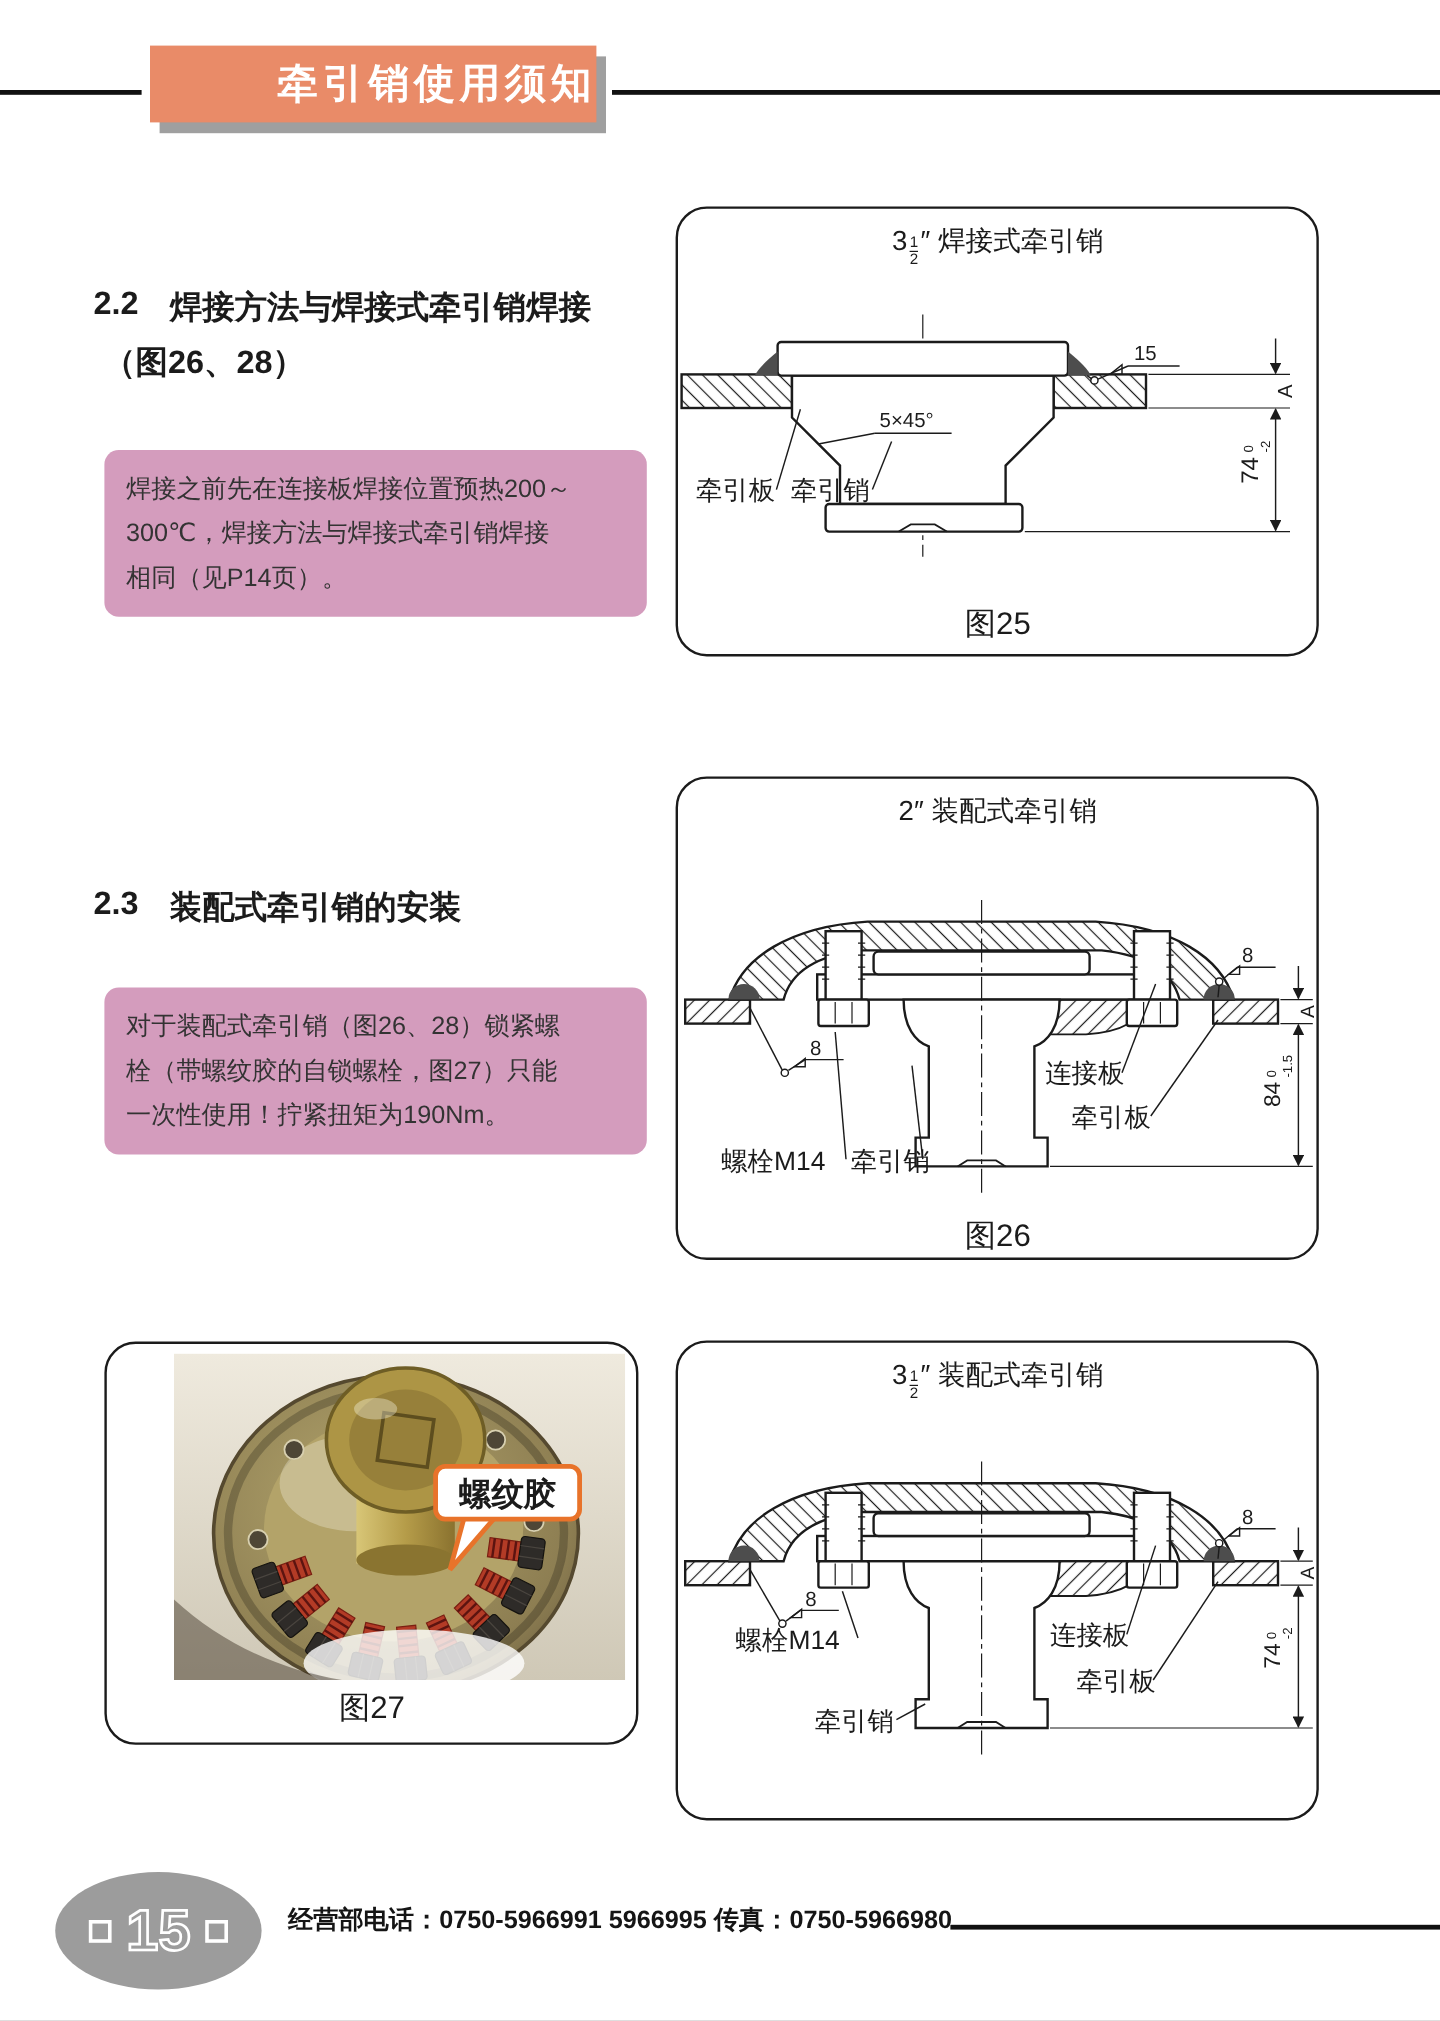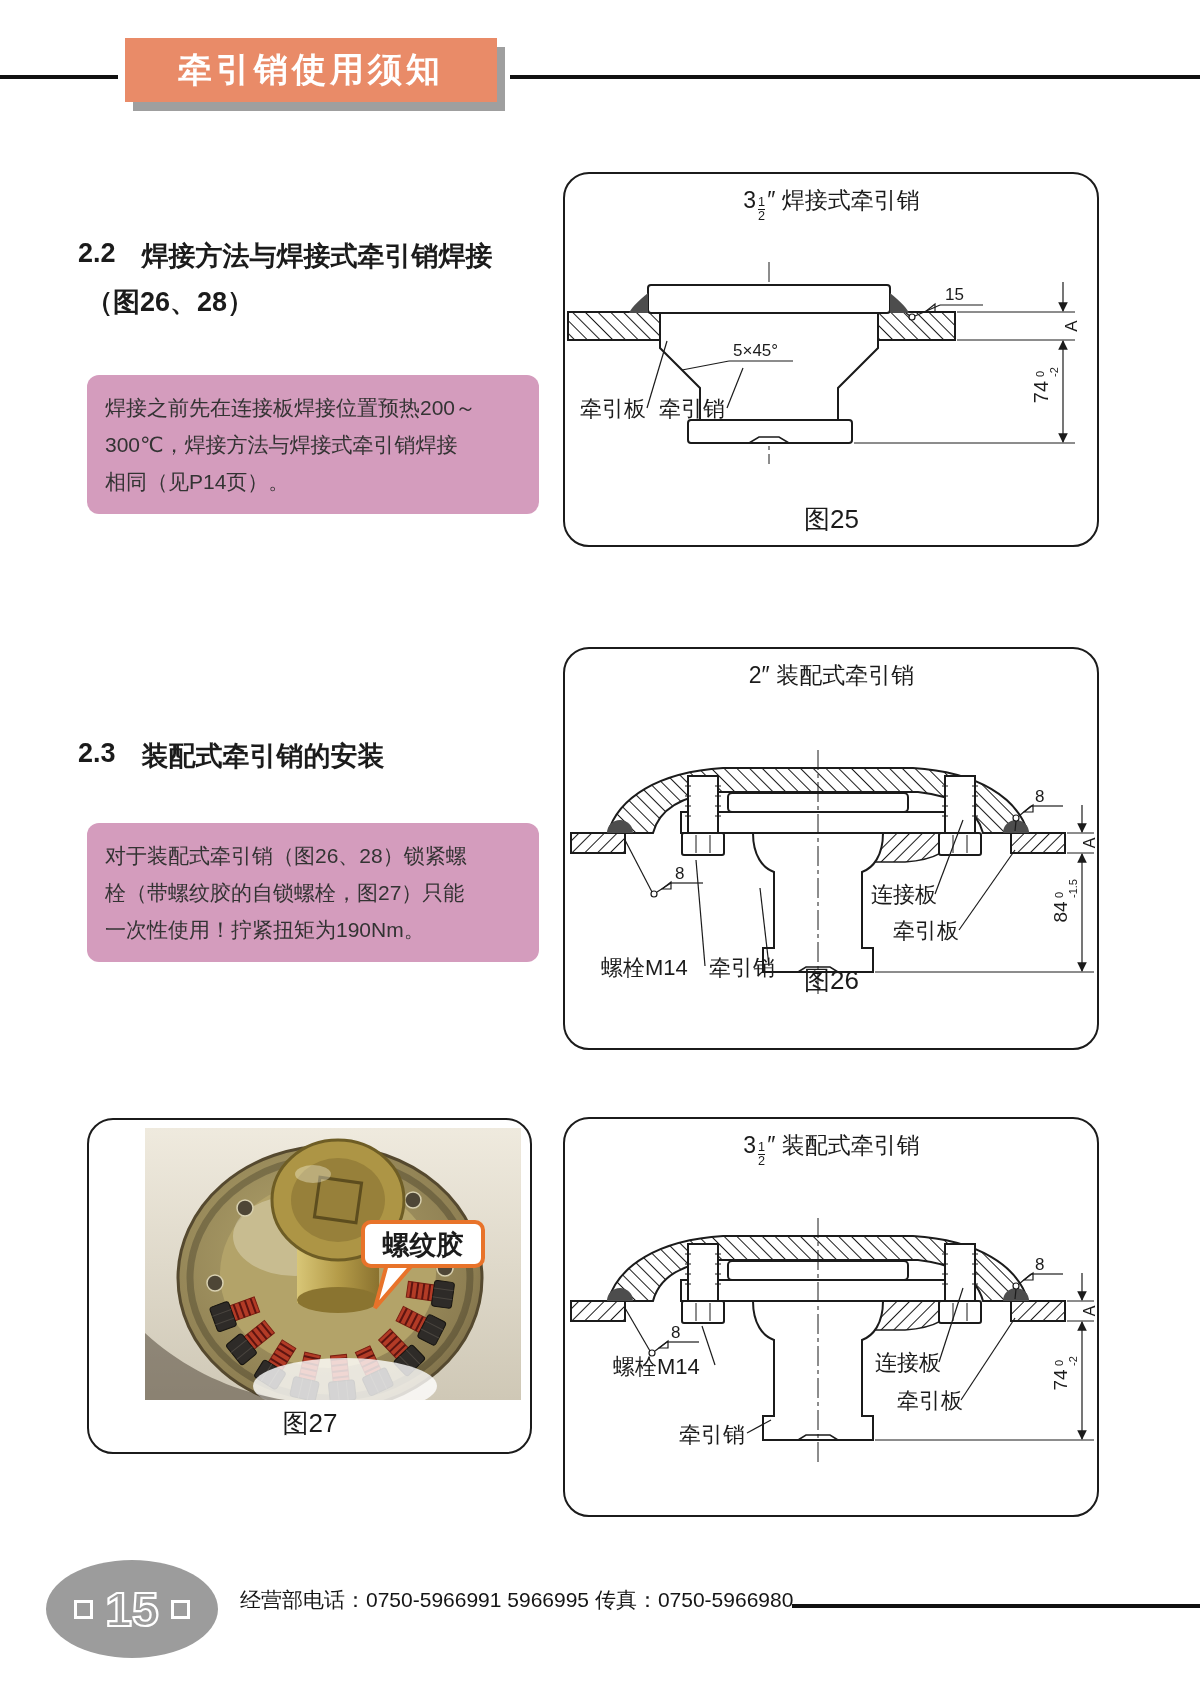--- a/index.html
+++ b/index.html
@@ -1,41 +1,41 @@
 <!DOCTYPE html>
 <html><head>
 <meta charset="utf-8">
 <style>
   html,body{margin:0;padding:0}
   body{background:#9a9a9a;font-family:"Liberation Sans","DejaVu Sans",sans-serif}
   .page{position:relative;width:1200px;height:1684px;background:#fff;overflow:hidden;color:#1b1b1b;margin:0 auto}
   .hline{position:absolute;background:#111;height:4px}
   .title-box{position:absolute;left:125px;top:38px;width:372px;height:64px;background:#e98b68;
-    box-shadow:8px 9px 0 rgba(80,80,80,.55);display:flex;align-items:center;justify-content:center}
+    box-shadow:8px 9px 0 rgba(80,80,80,.55);display:flex;align-items:center;justify-content:flex-end}
   .title-box span{color:#fff;font-size:34px;font-weight:bold;letter-spacing:4px}
   .sec-head{position:absolute;display:flex;gap:26px;font-size:27px;font-weight:bold;white-space:nowrap}
   .sec-sub{position:absolute;font-size:27px;font-weight:bold;white-space:nowrap}
   .note{position:absolute;left:87px;width:452px;background:#d49cbd;border-radius:12px;
     padding:14px 18px;box-sizing:border-box;font-size:21px;line-height:37px;color:#333}
   .note div{white-space:nowrap}
   .panel{position:absolute;border:2.5px solid #1b1b1b;border-radius:26px;background:#fff}
   .fig-title{position:absolute;left:563px;width:537px;text-align:center;font-size:23px}
   .fig-cap{position:absolute;left:563px;width:537px;text-align:center;font-size:26px}
   .frac{display:inline-flex;flex-direction:column;text-align:center;font-size:0.55em;line-height:1.05;
     vertical-align:0.18em;margin:0 2px}
   .frac .den{border-top:1.5px solid #1b1b1b}
   svg{position:absolute;overflow:hidden}
   svg text{font-family:"Liberation Sans","DejaVu Sans",sans-serif;fill:#1b1b1b}
   .photo-cap{position:absolute;left:87px;top:1406px;width:446px;text-align:center;font-size:26px}
   .foot-ellipse{position:absolute;left:46px;top:1560px;width:172px;height:98px;background:#9c9c9c;
     border-radius:50%;display:flex;align-items:center;justify-content:center;gap:12px}
   .foot-ellipse .sq{width:13px;height:13px;border:3px solid #fff}
   .foot-ellipse .num{font-size:48px;font-weight:bold;color:#9c9c9c;-webkit-text-stroke:2.2px #fff;
     text-shadow:0 0 1px #fff}
-  .foot-text{position:absolute;left:240px;top:1586px;font-size:21px;font-weight:normal;color:#151515;white-space:nowrap}
+  .foot-text{position:absolute;left:240px;top:1586px;font-size:21px;font-weight:bold;color:#151515;white-space:nowrap}
 </style>
 </head>
 <body>
 
 <div class="page">
 
   <div class="hline" style="left:0;top:75px;width:118px"></div>
   <div class="title-box">
     <span>牵引销使用须知</span>
   </div>
@@ -240,21 +240,21 @@
       <line x1="519" y1="115" x2="519" y2="142" stroke="#1b1b1b" stroke-width="1.2" marker-end="url(#m26)"></line>
       <line x1="519" y1="164" x2="519" y2="281" stroke="#1b1b1b" stroke-width="1.2" marker-start="url(#m26)" marker-end="url(#m26)"></line>
       <text transform="translate(532,153) rotate(-90)" text-anchor="middle" font-size="16">A</text>
       <g transform="translate(504,222) rotate(-90)">
         <text text-anchor="middle" font-size="19">84</text>
         <text x="14" y="-4" font-size="11">0</text>
         <text x="14" y="10" font-size="11">-1.5</text>
       </g>
     </g>
   </svg>
-  <div class="fig-cap" style="top:963px">图26</div>
+  <div class="fig-cap" style="top:1012px">图26</div>
 
   <div class="panel" style="left:87px;top:1118px;width:441px;height:332px"></div>
   <svg style="left:145px;top:1128px" width="376" height="272" viewBox="0 0 376 272">
     <defs>
       <linearGradient id="pgBg" x1="0" y1="0" x2="0" y2="1">
         <stop offset="0" stop-color="#efeade"></stop>
           <stop offset="1" stop-color="#cfc8b6"></stop>
       </linearGradient>
       <radialGradient id="flG" cx="0.42" cy="0.4" r="0.75">
         <stop offset="0" stop-color="#b2a46c"></stop>

